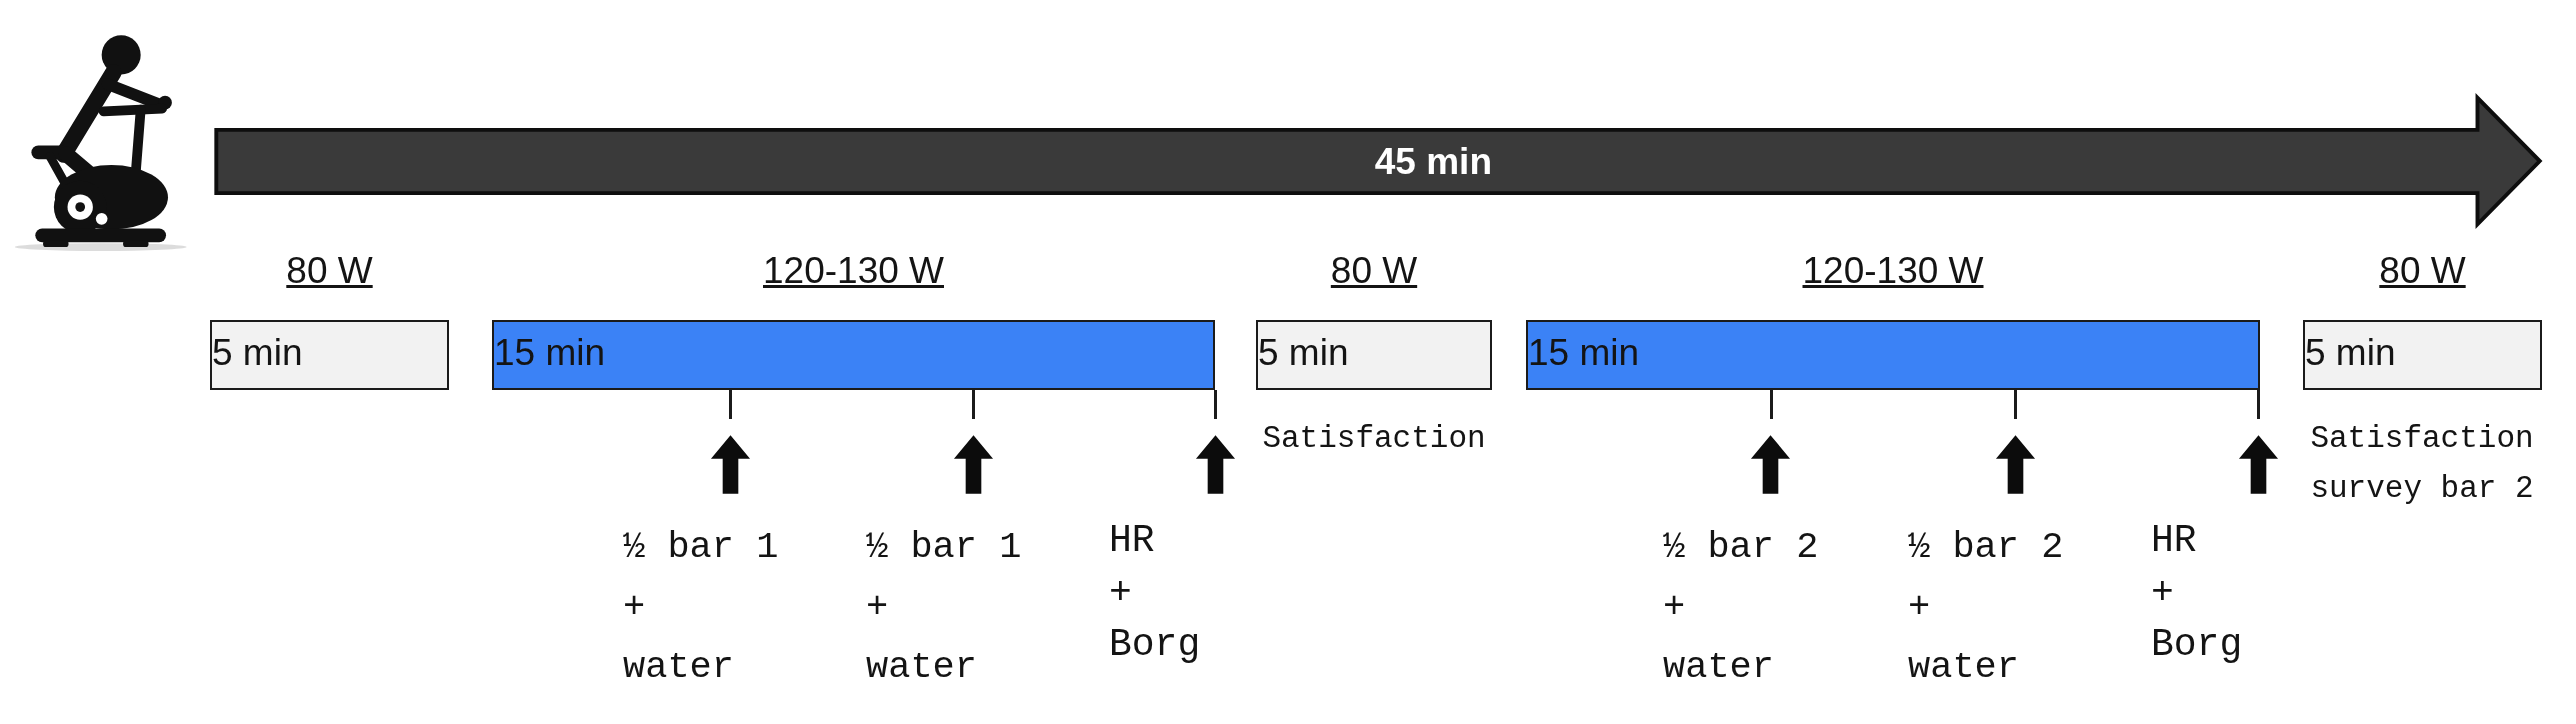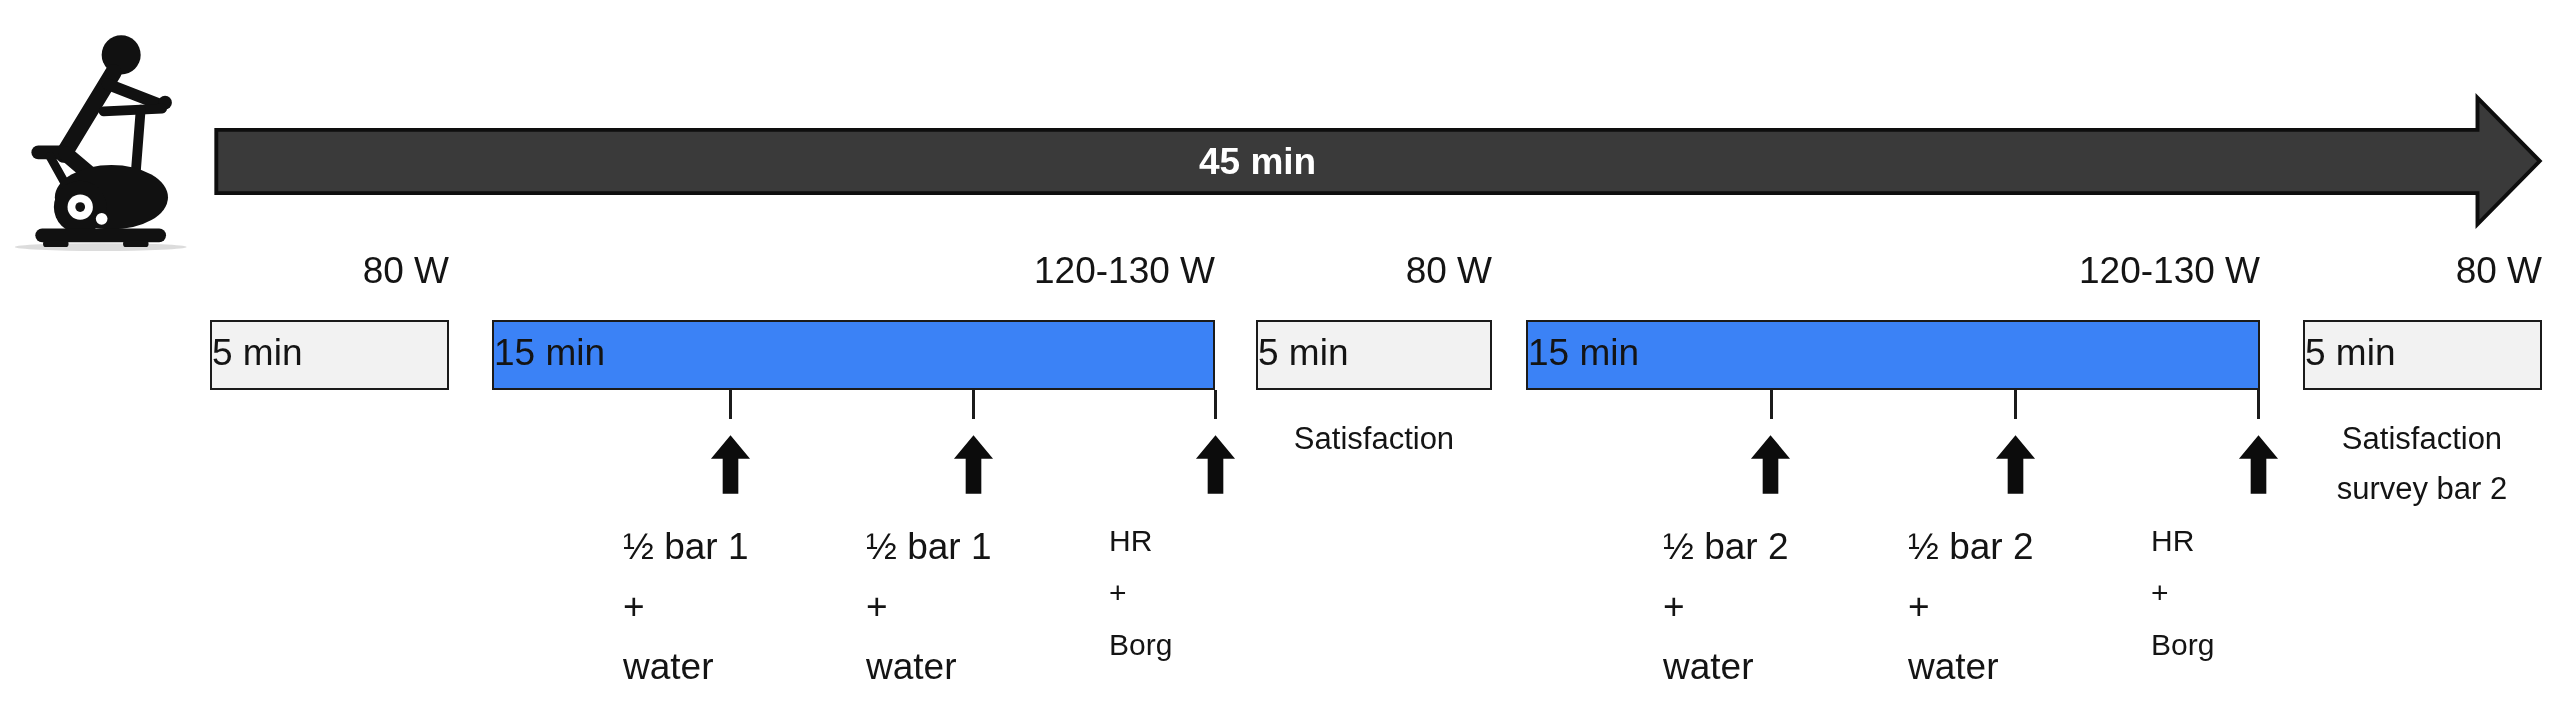--- a/index.html
+++ b/index.html
@@ -4,47 +4,47 @@
 <style>
   html,body{margin:0;padding:0;background:#fff;}
   #canvas{
     position:relative;width:2576px;height:724px;background:#ffffff;
     font-family:"Liberation Sans", sans-serif;color:#111;overflow:hidden;
   }
   .abs{position:absolute;}
   
   .tl-label{
     position:absolute;left:1199px;top:140px;width:293px;height:43px;
-    text-align:left;font-size:37px;font-weight:bold;color:#ffffff;line-height:43px;
+    text-align:right;font-size:37px;font-weight:bold;color:#ffffff;line-height:43px;
   }
   
   .power{
-    position:absolute;top:249px;height:43px;text-align:right;
-    font-size:37px;line-height:43px;color:#141414;
+    position:absolute;top:249px;height:43px;text-align:center;
+    font-size:37px;line-height:43px;color:#141414;text-decoration:underline;
   }
   
   .dbox{
     position:absolute;top:320px;height:70px;box-sizing:border-box;
     border:2.9px solid #1b1b1b;font-size:37px;line-height:62px;color:#141414;
   }
   .dbox.light{background:#f2f2f2;}
   .dbox.gray{background:#3b82f6;}
   
   .tick{position:absolute;top:390px;width:2.9px;height:29px;background:#1b1b1b;}
   .uparrow{position:absolute;top:435px;width:43px;height:59px;}
   .evt{
     position:absolute;top:517px;width:215px;text-align:left;
     font-size:37px;line-height:60px;color:#141414;
   }
-  .evt.small{top:515px;font-size:30px;line-height:52px;}
+  .evt.small{top:515px;font-size:38px;line-height:52px;}
   .survey{
     position:absolute;top:414px;width:312px;text-align:center;
     font-size:31px;line-height:50px;color:#141414;
   }
-  .evt span,.survey span{display:block;}
+  .evt span,.survey span{display:block;font-family:Liberation Mono, monospace;}
 </style>
 </head>
 <body>
 
 <div id="canvas">
 
   <svg class="abs" style="left:7.8px;top:7.8px;" width="200" height="244" viewBox="0 0 205 250" aria-hidden="true">
     <g fill="#111" stroke="none">
       <ellipse cx="95" cy="245" rx="88" ry="4" fill="#dcdcdc"></ellipse>
       <circle cx="116" cy="48" r="20"></circle>

